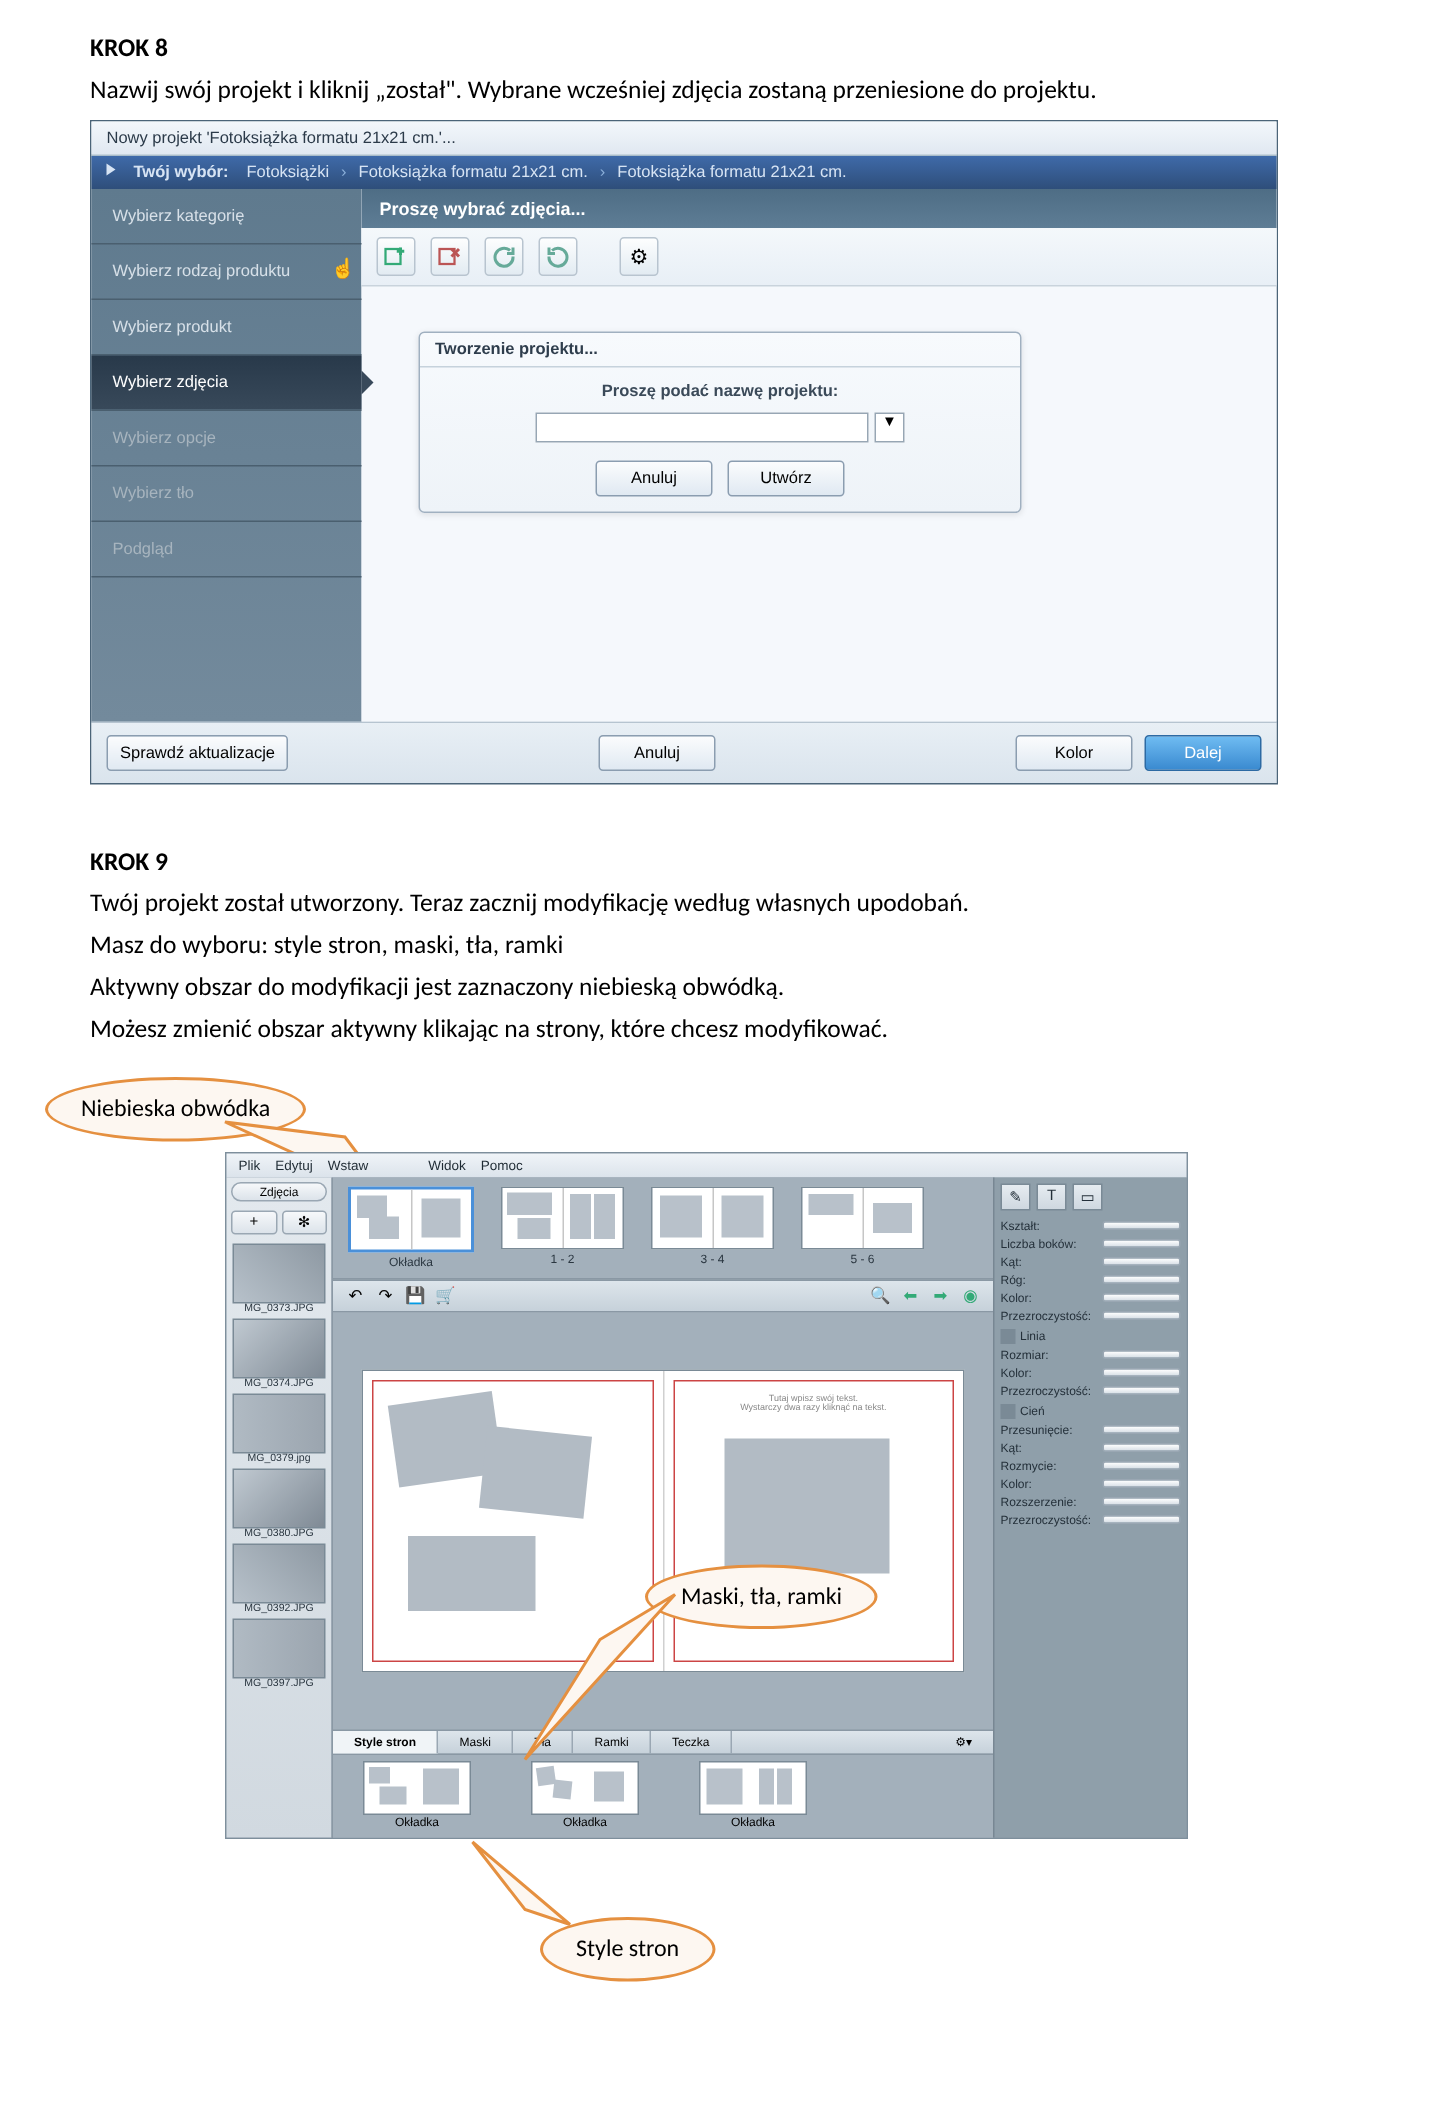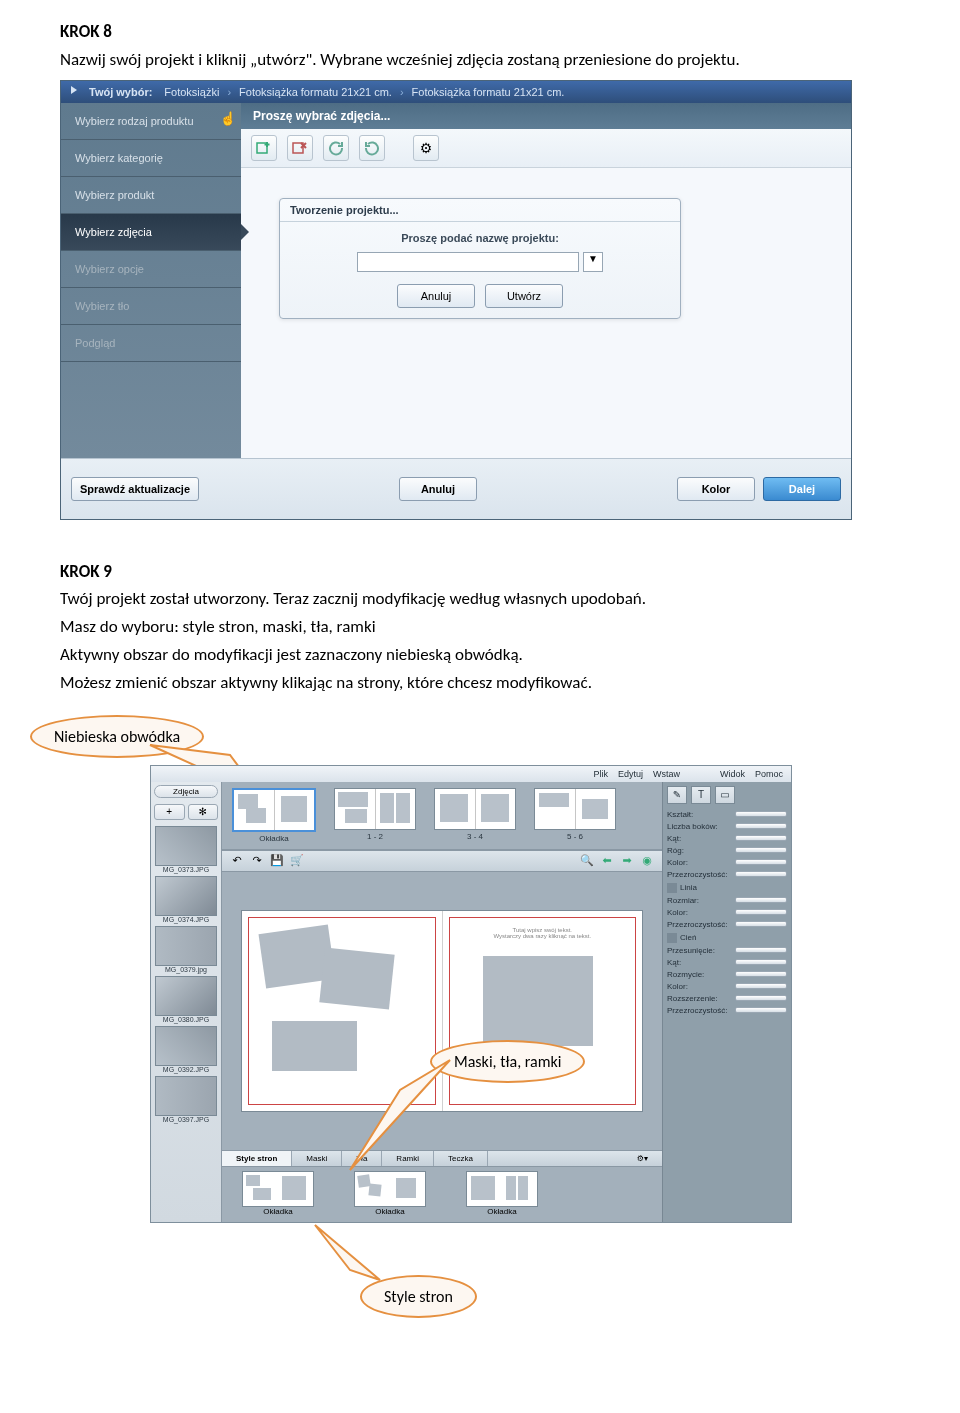--- a/index.html
+++ b/index.html
@@ -144,24 +144,23 @@
     border-radius: 3px;
     background: linear-gradient(#fbfcfd, #e0e9f2);
     font-size: 11px;
     display: inline-flex; align-items: center; justify-content: center;
     padding: 0 8px;
   }
 
   .app1-footer {
     display: flex;
     justify-content: space-between;
-    padding: 18px 10px;
+    padding: 8px 10px;
     border-top: 1px solid #b6c4d0;
     background: linear-gradient(#e8eff5, #dae4ed);
-    font-weight: bold;
   }
   .fside { display: flex; gap: 8px; }
 
   
   .callout {
     position: relative;
     display: inline-block;
   }
   .callout-bubble {
     border: 2px solid #e59040;
@@ -186,21 +185,20 @@
     font-family: Tahoma, Arial, sans-serif;
     position: relative;
   }
   .menubar {
     display: flex;
     gap: 10px;
     font-size: 9px;
     color: #1e2a33;
     background: linear-gradient(#f0f4f8, #dbe3eb);
     padding: 3px 8px;
-    justify-content: flex-end;
   }
   .app2-body { display: flex; height: 440px; }
   .left-panel {
     width: 70px;
     background: linear-gradient(#e3e9ee, #d1d9e0);
     border-right: 1px solid #8a98a4;
     display: flex; flex-direction: column;
   }
   .tab-pill {
     font-size: 8px; text-align: center;
@@ -341,39 +339,40 @@
 
   
   .app2-wrap { position: relative; margin-left: 0; }
   .callout-pos { position: absolute; }
 
 </style>
 </head>
 <body>
 
 <div class="doc-text bold">KROK 8</div>
-<div class="doc-text">Nazwij swój projekt i kliknij „utwórz". Wybrane wcześniej zdjęcia zostaną przeniesione do projektu.</div>
+<div class="doc-text">Nazwij swój projekt i kliknij „został". Wybrane wcześniej zdjęcia zostaną przeniesione do projektu.</div>
 
 <div class="app1">
+  <div class="app1-title">Nowy projekt 'Fotoksiążka formatu 21x21 cm.'...</div>
   <div class="breadcrumb">
     <div class="play"></div>
     <span class="lbl">Twój wybór:</span>
     <span>Fotoksiążki</span>
     <span class="sep">›</span>
     <span>Fotoksiążka formatu 21x21 cm.</span>
     <span class="sep">›</span>
     <span>Fotoksiążka formatu 21x21 cm.</span>
   </div>
   <div class="app1-body">
     <div class="side">
+      <div class="side-item">Wybierz kategorię</div>
       <div class="side-item">
         <span>Wybierz rodzaj produktu</span>
         <span class="cursor">☝</span>
       </div>
-      <div class="side-item">Wybierz kategorię</div>
       <div class="side-item">Wybierz produkt</div>
       <div class="side-item active">
         <span>Wybierz zdjęcia</span>
         <div class="tri"></div>
       </div>
       <div class="side-item muted">Wybierz opcje</div>
       <div class="side-item muted">Wybierz tło</div>
       <div class="side-item muted">Podgląd</div>
     </div>
     <div class="main1">

